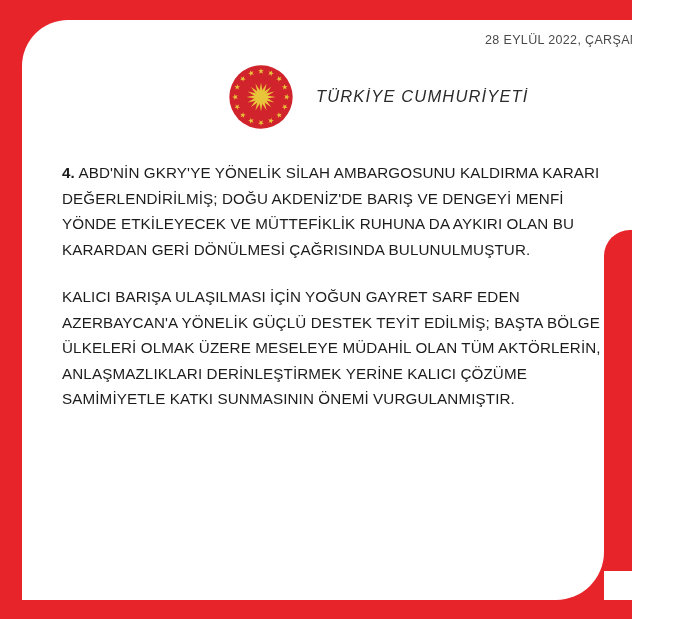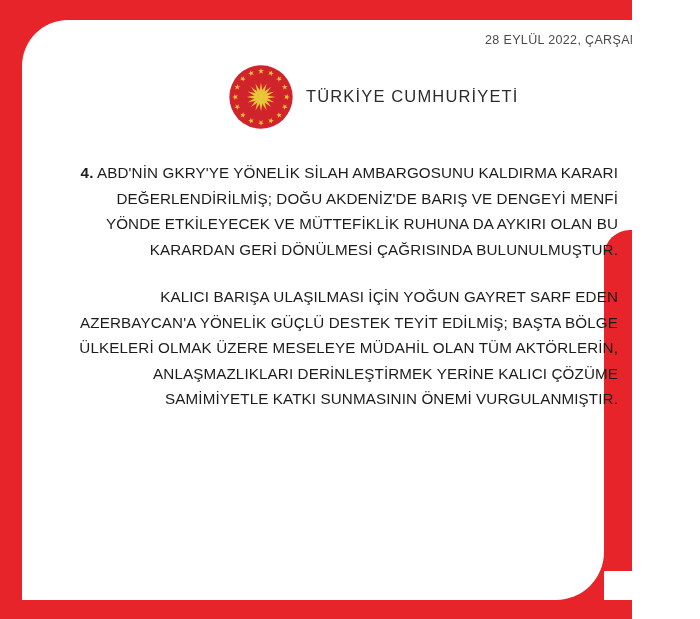--- a/index.html
+++ b/index.html
@@ -89,21 +89,22 @@
     color: #4a4a4a;
     white-space: nowrap;
   }
 
   #brand {
     position: absolute;
     left: 228px;
     top: 64px;
     display: flex;
     align-items: center;
-    gap: 12px;
+    gap: 22px;
+    font-style: italic;
   }
 
   #emblem {
     width: 66px;
     height: 66px;
     flex: 0 0 auto;
     display: block;
   }
 
   #brand-text {
@@ -126,21 +127,20 @@
     top: 160px;
     width: 556px;
   }
 
   .para {
     font-size: 15.2px;
     line-height: 25.5px;
     letter-spacing: 0.12px;
     color: #1c1c1c;
     margin: 0 0 22px 0;
-    text-align: right;
   }
   .para:last-child { margin-bottom: 0; }
   .para .num {
     font-weight: bold;
   }
 </style>
 </head>
 <body>
 
 <div id="card">

